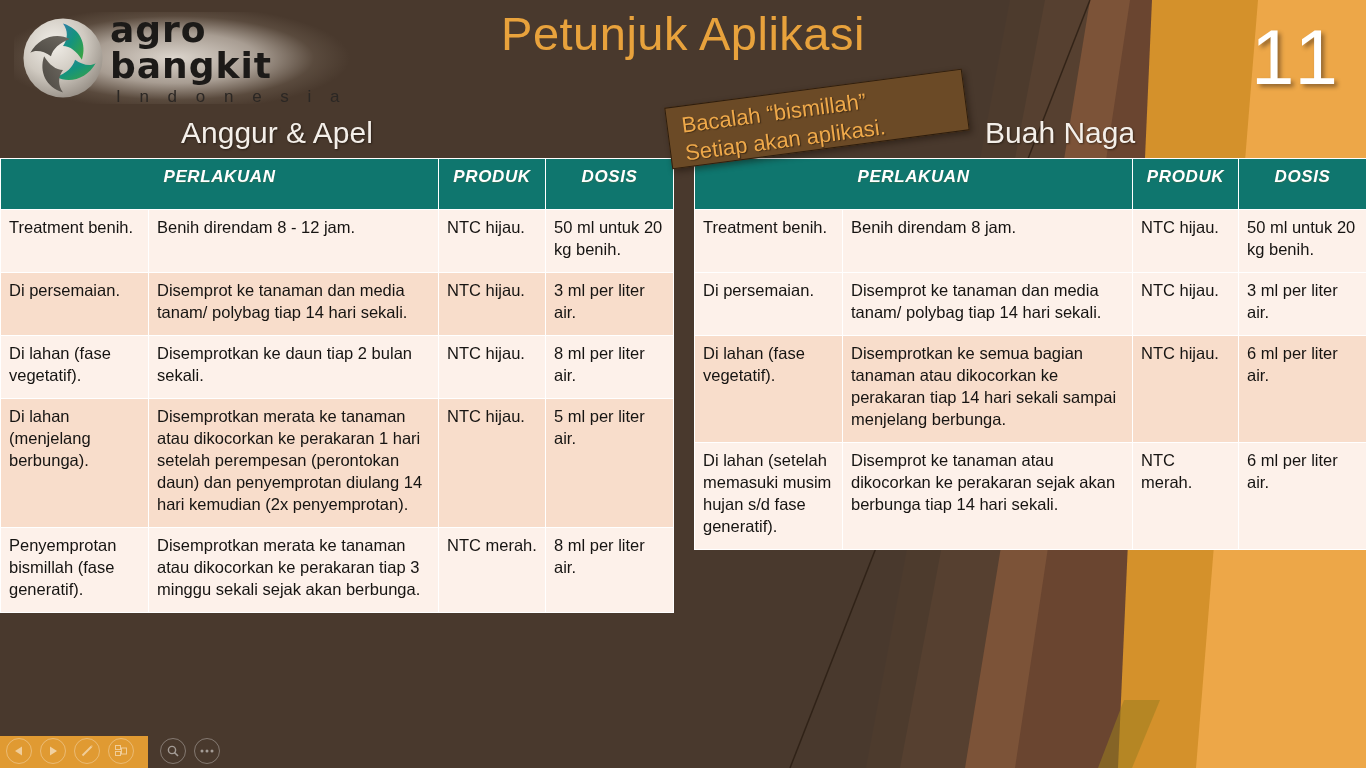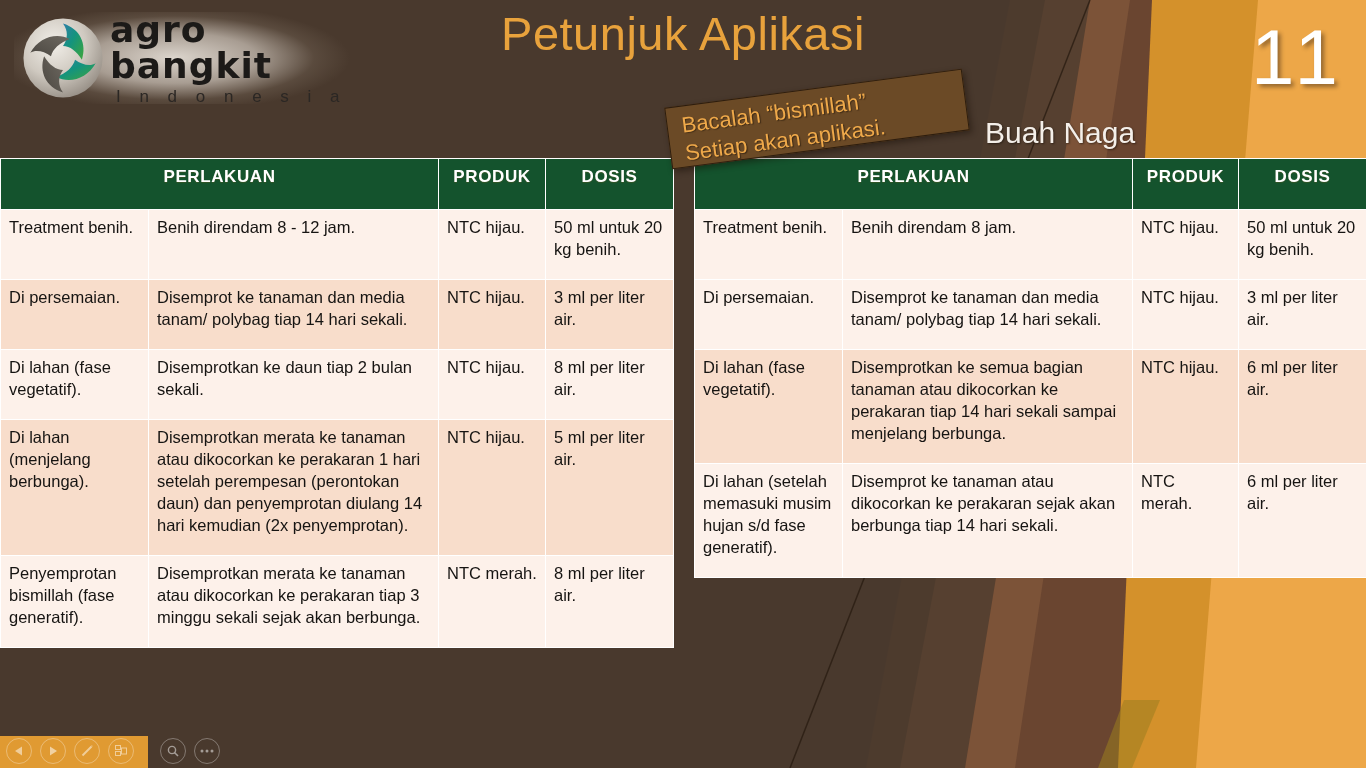--- a/index.html
+++ b/index.html
@@ -93,37 +93,38 @@
   #table-right { left: 694px; top: 158px; width: 672px; }
 
   table.app-table {
     width: 100%;
     border-collapse: collapse;
     table-layout: fixed;
     background: #fdf1ea;
     border: 1px solid #c9a98f;
   }
   table.app-table th {
-    background: #14532d;
+    background: #0f766e;
     color: #ffffff;
     font-size: 17px;
     font-weight: bold;
     letter-spacing: 0.6px;
     text-align: center;
     vertical-align: top;
     padding: 8px 4px 22px 4px;
     border: 1px solid #ffffff;
     text-shadow: 0 1px 1px rgba(150,90,20,0.25);
+    font-style: italic;
   }
   table.app-table td {
     font-size: 16.5px;
     line-height: 22px;
     color: #161412;
     vertical-align: top;
-    padding: 6px 8px 19px 8px;
+    padding: 6px 8px 12px 8px;
     border: 1px solid #ffffff;
   }
   tr.row-odd  td { background: #fdf1ea; }
   tr.row-even td { background: #f8ddcb; }
 
   
   #table-left  col.c0 { width: 148px; }
   #table-left  col.c1 { width: 290px; }
   #table-left  col.c2 { width: 107px; }
   #table-left  col.c3 { width: 128px; }
@@ -201,20 +202,21 @@
         <path d="M12 44 C22 26 42 20 58 28 C46 32 38 40 36 48 C28 42 18 40 12 44 Z" fill="url(#bladeGrey)"></path>
       </g>
     </svg>
     <div id="logo-text">
       <div id="logo-word">agro bangkit</div>
       <div id="logo-sub">I n d o n e s i a</div>
     </div>
   </div>
   <div id="page-number">11</div>
 
+  <div class="section-heading" id="heading-left">Anggur &amp; Apel</div>
   <div class="section-heading" id="heading-right">Buah Naga</div>
 
   <div id="note-badge">
     <div>Bacalah “bismillah”</div>
     <div>Setiap akan aplikasi.</div>
   </div>
 
   <div class="tbl-wrap" id="table-left">
     <table class="app-table">
       <colgroup>

